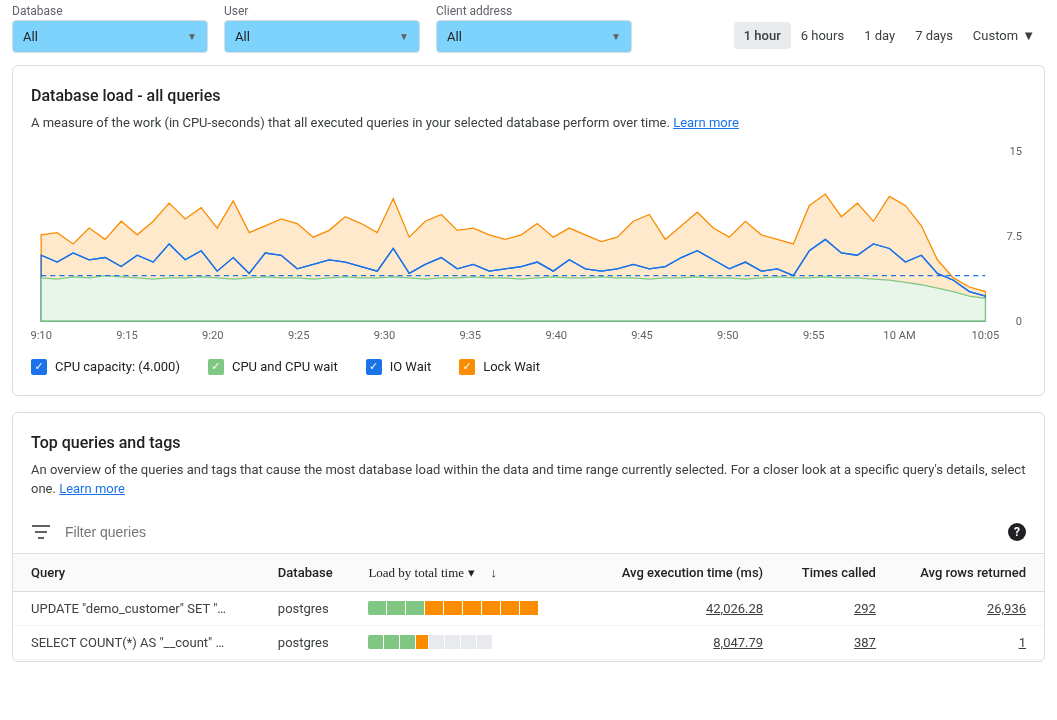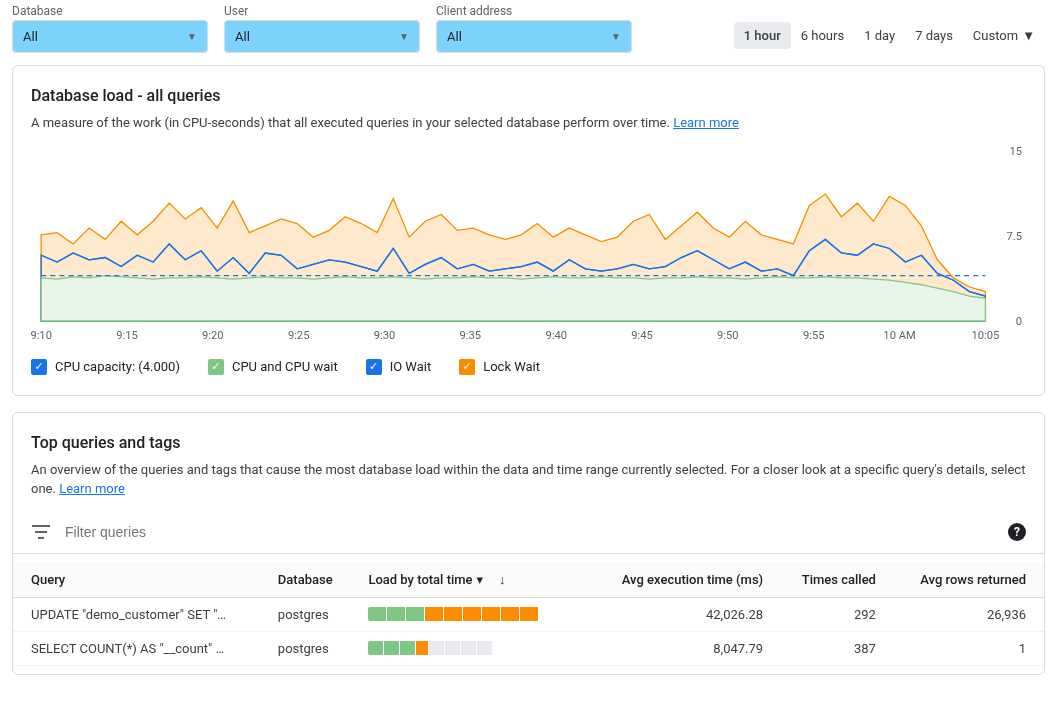--- a/index.html
+++ b/index.html
@@ -152,21 +152,21 @@
       background: #202124;
       color: #fff;
       display: flex;
       align-items: center;
       justify-content: center;
       font-size: 12px;
       font-weight: bold;
     }
     table.queries {
       width: calc(100% + 36px);
-      margin: 8px -18px;
+      margin: 1px -18px;
       border-collapse: collapse;
       font-size: 13px;
     }
     table.queries th {
       text-align: left;
       font-weight: 500;
       color: #202124;
       padding: 10px 12px;
       border-bottom: 1px solid #dadce0;
       background: #fafafa;
@@ -174,22 +174,22 @@
     table.queries th:first-child { padding-left: 18px; }
     table.queries th:last-child { padding-right: 18px; }
     table.queries th.right { text-align: right; }
     table.queries td {
       padding: 9px 12px;
       border-bottom: 1px solid #f1f3f4;
       color: #3c4043;
     }
     table.queries td:first-child { padding-left: 18px; }
     table.queries td:last-child { padding-right: 18px; }
-    table.queries td.right { text-align: right; }
-    .sort-indicator { display: inline-flex; align-items: center; gap: 4px; }
+    table.queries td.right { text-align: right; text-decoration: underline; }
+    .sort-indicator { display: inline-flex; align-items: center; gap: 4px; font-family: Liberation Serif, serif; }
     .load-bar {
       display: flex;
       height: 14px;
       width: 175px;
       border-radius: 2px;
       overflow: hidden;
       gap: 1px;
     }
     .load-seg { height: 100%; }
     .trunc { max-width: 220px; overflow: hidden; text-overflow: ellipsis; white-space: nowrap; }

